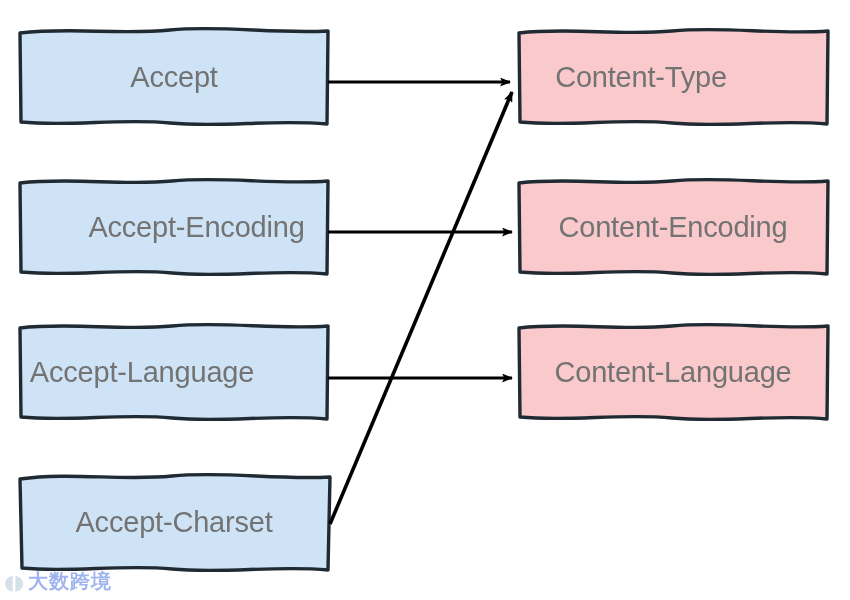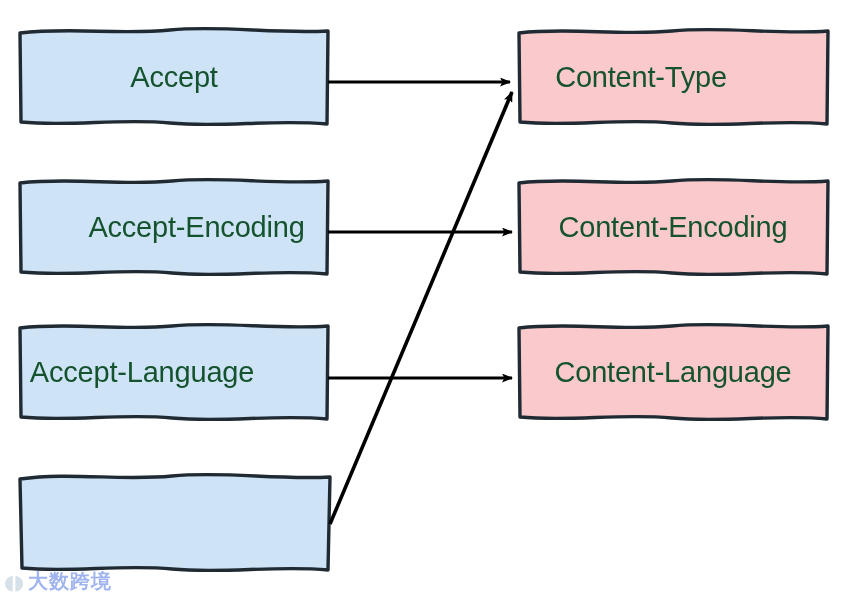--- a/index.html
+++ b/index.html
@@ -23,21 +23,21 @@
     height: 600px;
   }
   .node-label {
     position: absolute;
     display: flex;
     align-items: center;
     justify-content: center;
     font-family: "Liberation Sans", sans-serif;
     font-size: 29px;
     font-weight: 400;
-    color: #14532d;
+    color: #737373;
     letter-spacing: -0.2px;
     white-space: nowrap;
     pointer-events: none;
   }
   .watermark {
     position: absolute;
     left: 4px;
     top: 568px;
     display: flex;
     align-items: center;
@@ -111,20 +111,21 @@
       <line x1="328" y1="232" x2="512" y2="232" stroke="#000000" stroke-width="3.2" marker-end="url(#arrowhead)"></line>
     </g>
     <g>
       <line x1="328" y1="378" x2="512" y2="378" stroke="#000000" stroke-width="3.2" marker-end="url(#arrowhead)"></line>
     </g>
   </svg>
 
   <div class="node-label" style="left:20px; top:30px; width:308px; height:95px;">Accept</div>
   <div class="node-label" style="left:20px; top:180px; width:353px; height:95px;">Accept-Encoding</div>
   <div class="node-label" style="left:20px; top:325px; width:244px; height:95px;">Accept-Language</div>
+  <div class="node-label" style="left:20px; top:475px; width:308px; height:95px;">Accept-Charset</div>
 
   <div class="node-label" style="left:518px; top:30px; width:246px; height:95px;">Content-Type</div>
   <div class="node-label" style="left:518px; top:180px; width:310px; height:95px;">Content-Encoding</div>
   <div class="node-label" style="left:518px; top:325px; width:310px; height:95px;">Content-Language</div>
 
   <div class="watermark">
     <span class="watermark-mark">◖◗</span>
     <span class="watermark-text">大数跨境</span>
   </div>
 

